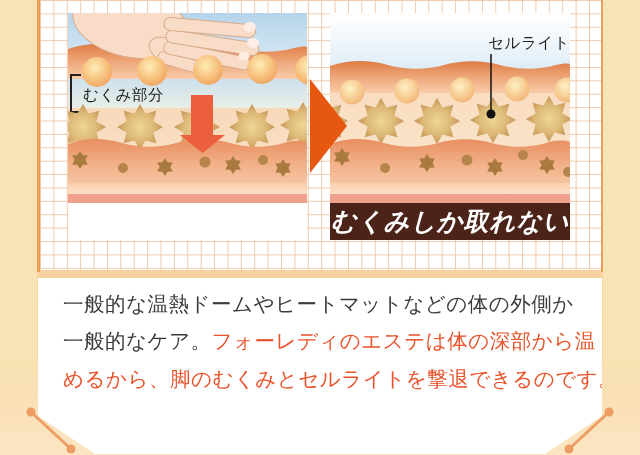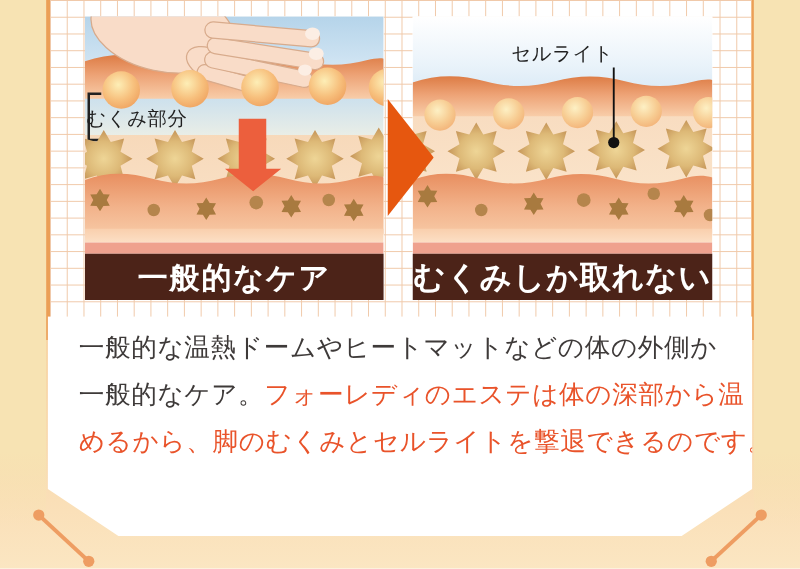--- a/index.html
+++ b/index.html
@@ -22,28 +22,28 @@
     background-size:13.4px 13.4px;}
   
   .panel{top:13px;height:227px;overflow:hidden;background:#fff;}
   .panel.pl{left:68px;width:239px;}
   .panel.pr{left:330px;width:240px;}
   .panel svg{position:absolute;left:0;top:0;}
   .caption{position:absolute;left:0;bottom:0;width:100%;height:37px;
     background:var(--caption-bg,#4c2318);color:#fff;font-weight:bold;
     display:flex;align-items:center;justify-content:center;}
   .caption.cl{font-size:24px;letter-spacing:1.5px;}
-  .caption.cr{font-size:25px;letter-spacing:1px;}
+  .caption.cr{font-size:25px;letter-spacing:1px;font-style:italic;}
   .anno{position:absolute;color:#1f1f1f;font-size:15.5px;letter-spacing:0.5px;white-space:nowrap;}
-  .anno.mukumi{left:1px;top:72px;text-align:center;}
-  .anno.cellulite{left:0;top:20px;width:100%;text-align:center;}
+  .anno.mukumi{left:15px;top:72px;text-align:center;}
+  .anno.cellulite{left:0;top:20px;width:100%;text-align:right;}
   
   .big-arrow{left:310px;top:79px;width:37px;height:94px;}
   
-  .card{left:38px;top:253px;width:564px;height:176px;background:#fff;
+  .card{left:38px;top:278px;width:564px;height:176px;background:#fff;
     clip-path:polygon(0 0,564px 0,564px 138px,507px 176px,57px 176px,0 138px);}
   .card-text{position:absolute;left:25px;top:7px;}
   .txt-line{height:37.4px;line-height:37.4px;font-size:20.5px;letter-spacing:0.5px;white-space:nowrap;}
   .txt-line .dark{color:var(--text-dark,#3e3a39);}
   .txt-line .red{color:var(--text-red,#e9532a);}
   
   .deco{left:0;top:0;width:640px;height:455px;pointer-events:none;}
 </style>
 </head>
 <body>
@@ -144,21 +144,20 @@
         <circle cx="55" cy="155" r="5" fill="#b5854c"></circle>
         <circle cx="137" cy="149" r="5.5" fill="#b5854c"></circle>
         <circle cx="195" cy="147" r="5" fill="#b5854c"></circle>
       </g>
       <rect x="0" y="170" width="239" height="11" fill="url(#lightL)"></rect>
       <rect x="0" y="181" width="239" height="9" fill="#efa18e"></rect>
 
       <path d="M123,82 H145 V122 H157 L134.5,140 L112,122 H123 Z" fill="#ec5f3d"></path>
     </svg>
     <div class="anno mukumi">むくみ部分</div>
-    <div class="caption cl">一般的なケア</div>
   </div>
 
   <div class="abs panel pr">
     <svg width="240" height="227" viewBox="0 0 240 227">
       <defs>
         <linearGradient id="skyR" x1="0" y1="0" x2="0" y2="1">
           <stop offset="0" stop-color="#ffffff"></stop>
             <stop offset="0.55" stop-color="#eaf3fa"></stop>
             <stop offset="1" stop-color="#d3e6f4"></stop>
         </linearGradient>

